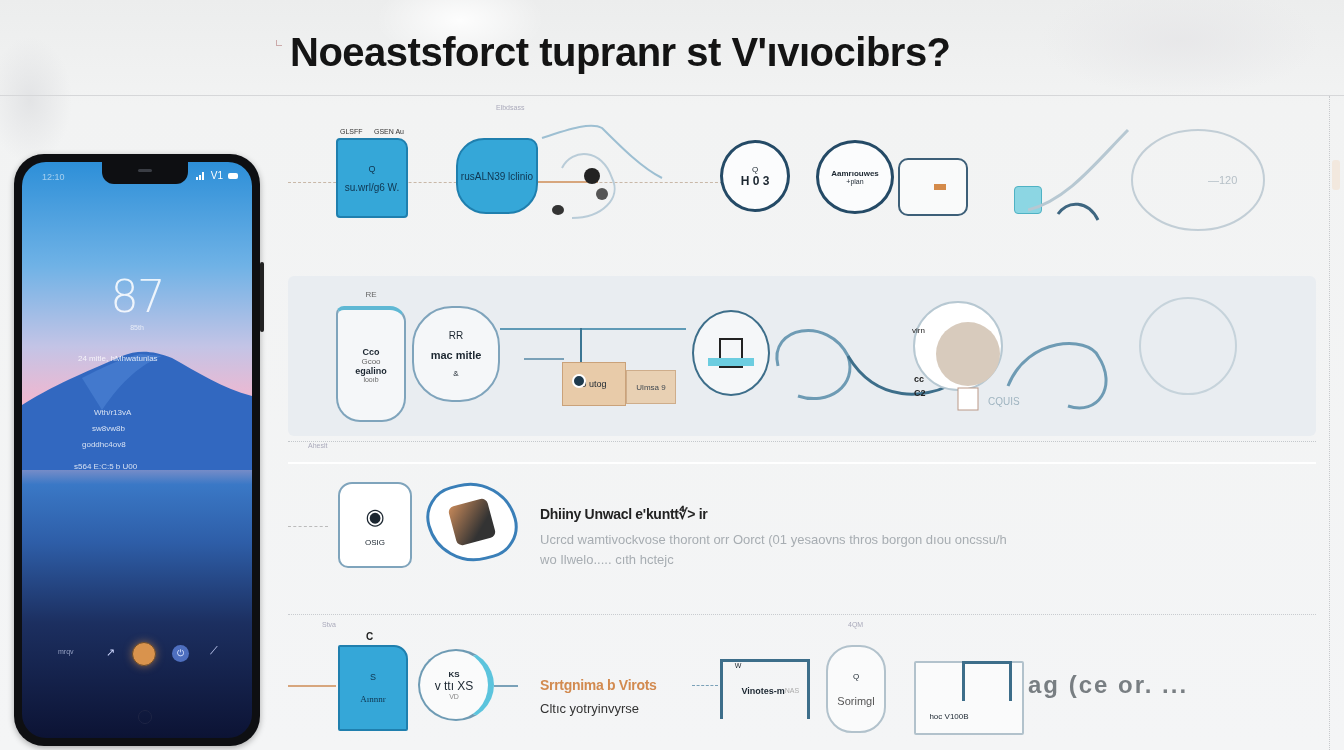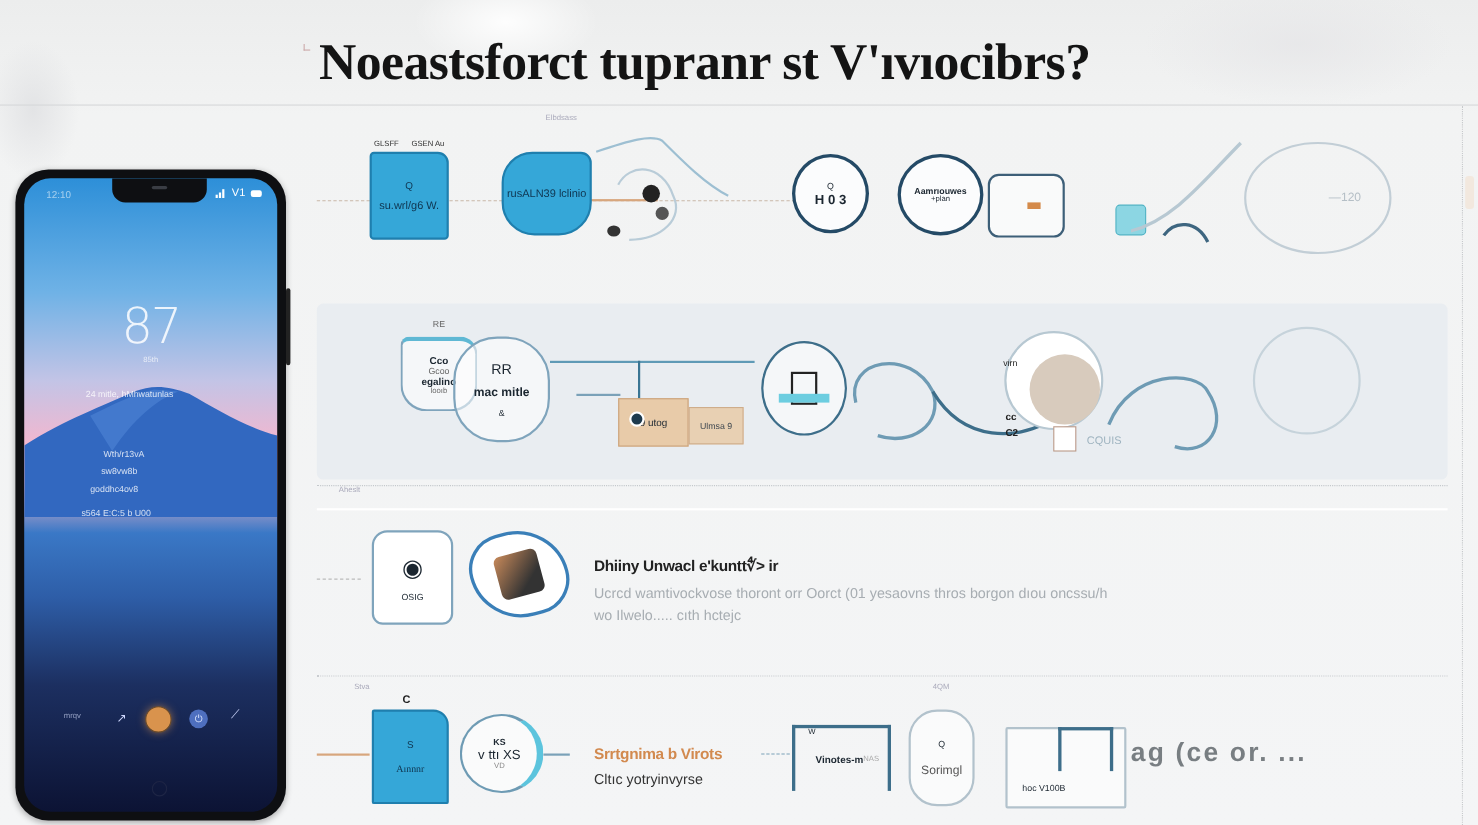--- a/index.html
+++ b/index.html
@@ -17,22 +17,22 @@
       radial-gradient(ellipse 200px 80px at 1180px 40px, rgba(230,230,232,0.8), transparent 70%),
       radial-gradient(ellipse 60px 90px at 30px 100px, rgba(225,226,228,0.9), transparent 70%);
     pointer-events: none;
   }
   .header {
     position: absolute; left: 0; top: 0; width: 1344px; height: 96px;
     border-bottom: 1px solid #d6d7d9;
   }
   .title {
     position: absolute; left: 290px; top: 30px; width: 800px;
-    font-size: 47px; letter-spacing: -0.5px; color: #141414;
-    font-family: Liberation Serif, serif; white-space: nowrap;
+    font-size: 40px; letter-spacing: -0.5px; color: #141414;
+    font-family: Liberation Sans, sans-serif; white-space: nowrap;
   }
   .title-mark { position: absolute; left: 276px; top: 40px; width: 6px; height: 6px; border-left:1px solid #caa; border-bottom:1px solid #caa; }
 
   
   .phone {
     position: absolute; left: 14px; top: 154px; width: 246px; height: 592px;
     background: #0e0f12; border-radius: 30px; padding: 8px;
     box-shadow: 0 2px 6px rgba(0,0,0,0.3);
   }
   .phone-side { position: absolute; right: -4px; top: 108px; width: 4px; height: 70px; background:#222; border-radius:2px; }
@@ -183,29 +183,29 @@
     <ellipse cx="170" cy="60" rx="66" ry="50" stroke="#c2ced6" stroke-width="2" fill="none"></ellipse>
     <path d="M30 94 C40 80, 60 80, 70 100" stroke="#3e6680" stroke-width="3" fill="none"></path>
   </svg>
   <div class="row-caption" style="left:920px;top:74px;font-size:11px;color:#b5bfc6;">—120</div>
 </div>
 
 <div class="row row2">
   <div class="row2-sep"></div>
   <div class="row-caption" style="left:20px;top:166px;">Aheslt</div>
 
-  <div class="shape outline-light" style="left:48px;top:30px;width:70px;height:68px;border-radius:8px 16px 24px 24px;flex-direction:column;border-top:4px solid #5fb8d4;margin-left:28px;">
+  <div class="shape outline-light" style="left:48px;top:30px;width:70px;height:116px;border-radius:8px 16px 24px 24px;flex-direction:column;border-top:4px solid #5fb8d4;">
     <span style="position:absolute;top:-20px;font-size:8px;color:#666;">RE</span>
     <span style="font-size:9px;font-weight:bold;">Cco</span>
     <span style="font-size:8px;color:#666;">Gcoo</span>
     <span style="font-size:9px;font-weight:bold;">egalino</span>
     <span style="font-size:7px;color:#666;">looıb</span>
   </div>
   <div class="shape outline-light" style="left:124px;top:30px;width:88px;height:96px;border-radius:40px;flex-direction:column;">
-    <span style="font-size:13px;">RR</span>
+    <span style="font-size:10px;">RR</span>
     <span style="font-size:11px;font-weight:bold;margin:8px 0;">mac mitle</span>
     <span style="font-size:8px;">&amp;</span>
   </div>
   <div class="line-h" style="left:236px;top:82px;width:40px;background:#7aa1b8;"></div>
   <div class="line-h" style="left:212px;top:52px;width:186px;background:#5f9ab6;"></div>
   <div class="line-v" style="left:292px;top:52px;height:62px;background:#3a7593;"></div>
   <div class="shape tan-fill" style="left:274px;top:86px;width:64px;height:44px;">
     <span style="font-size:9px;">9 utog</span>
   </div>
   <div class="shape tan-fill" style="left:338px;top:94px;width:50px;height:34px;opacity:0.85;">

